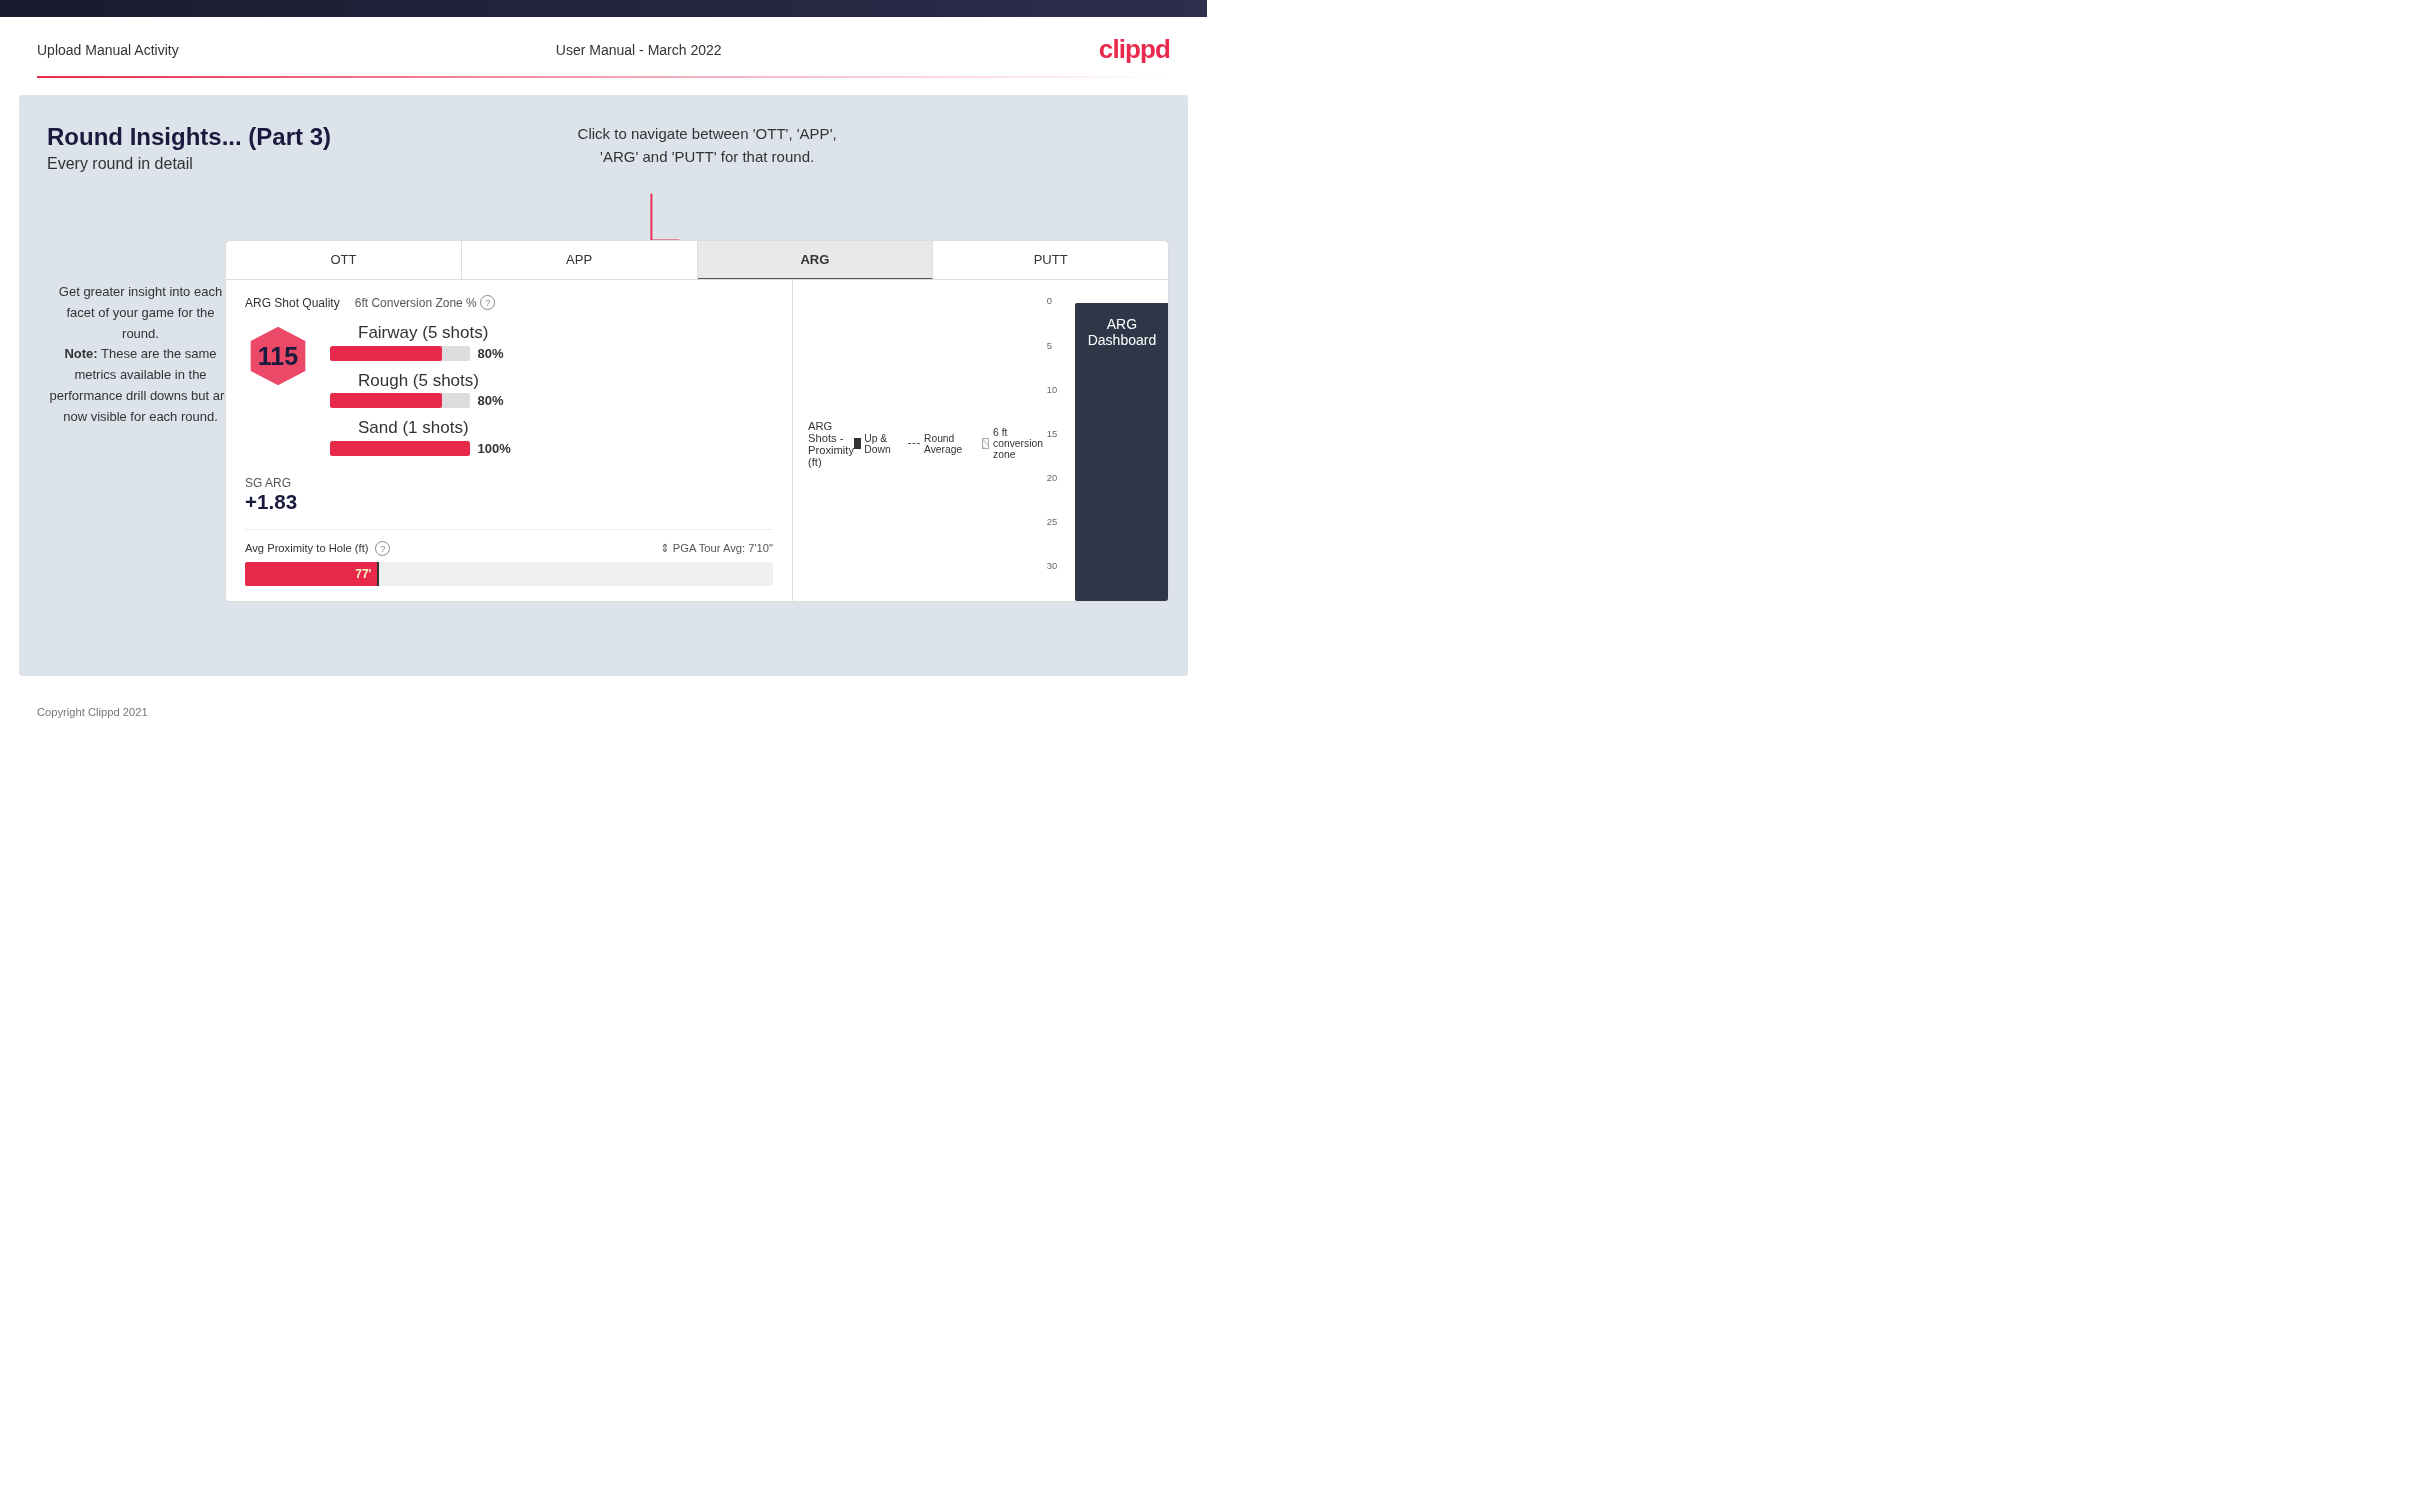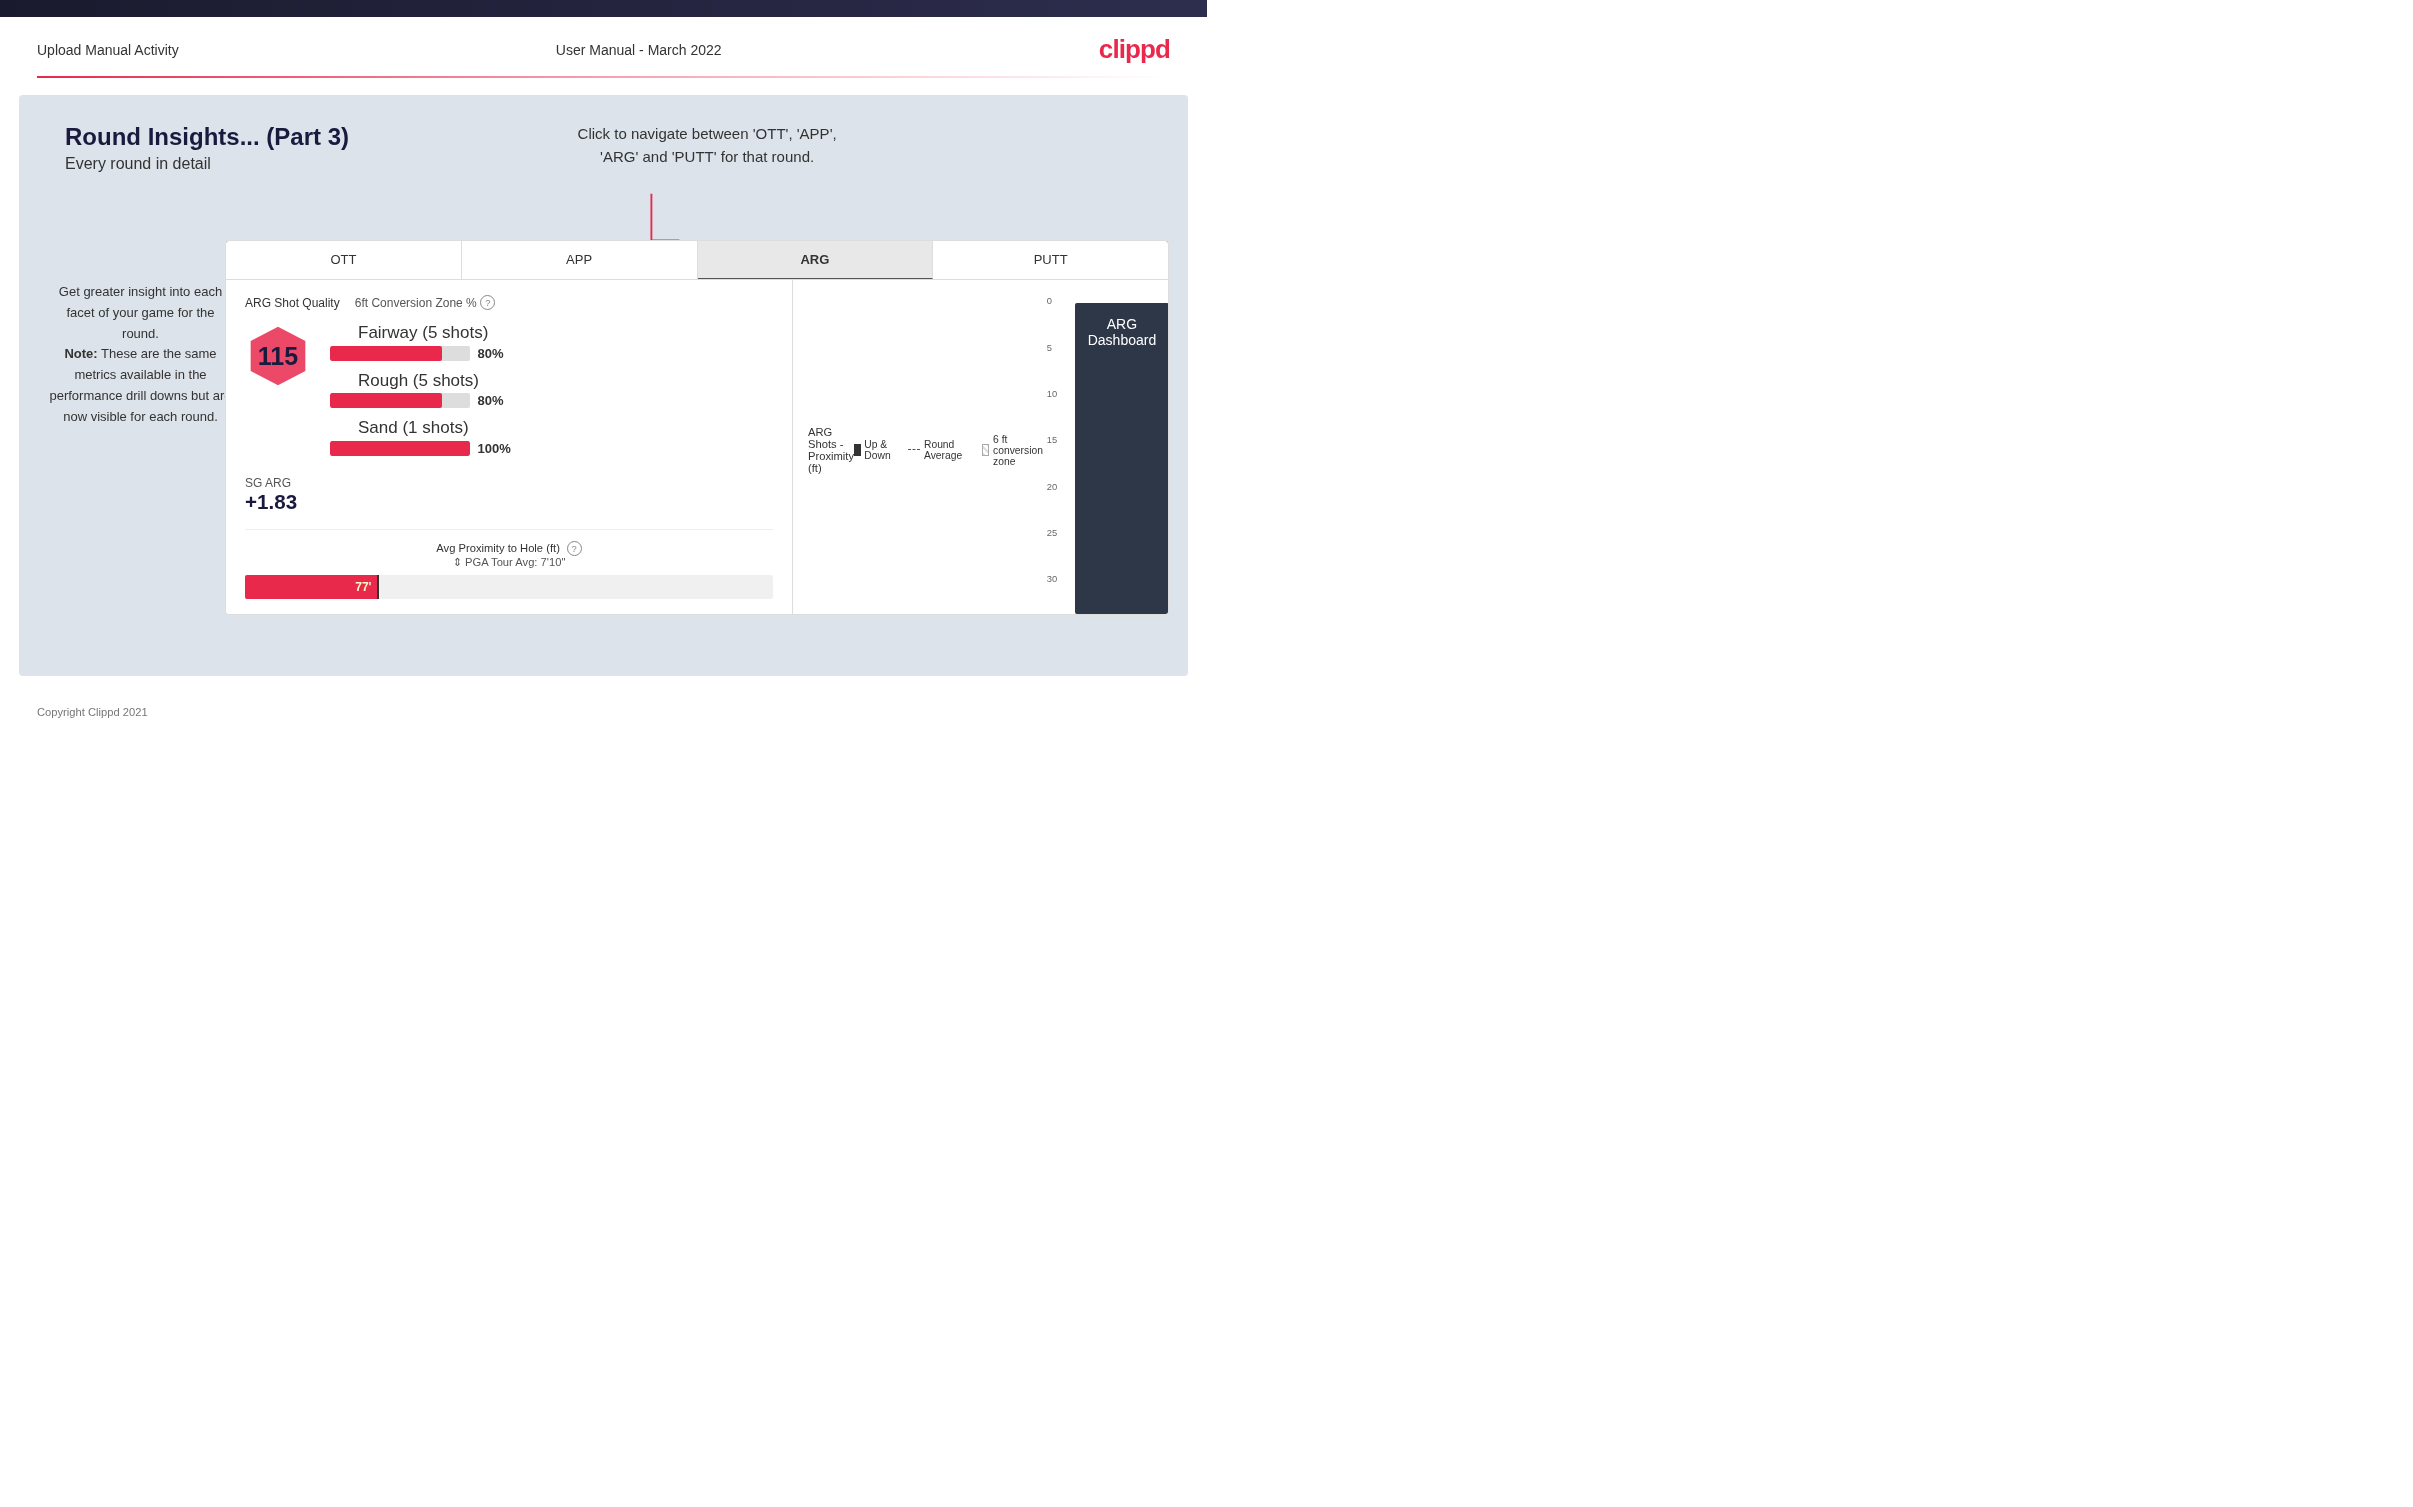--- a/index.html
+++ b/index.html
@@ -52,21 +52,21 @@
       height: 1.9px;
       background: linear-gradient(to right, #e8294c, #f5a0b0, transparent);
       margin: 0 37px;
     }
 
     
     .main {
       background: #dde3ea;
       margin: 17px 19px;
       border-radius: 3.7px;
-      padding: 28px 28px 28px 46px;
+      padding: 28px 28px 28px 28px;
       min-height: 581px;
       position: relative;
     }
 
     .main-title {
       font-size: 24px;
       font-weight: 700;
       color: #1a1a3e;
       margin-bottom: 3.7px;
     }
@@ -272,21 +272,20 @@
       padding-top: 11.2px;
       border-top: 0.9px solid #eee;
     }
     .proximity-header {
       display: flex;
       justify-content: space-between;
       align-items: center;
       margin-bottom: 5.6px;
       font-size: 11.2px;
       color: #333;
-      flex-direction: column;
     }
     .pga-avg {
       font-size: 11.2px;
       color: #555;
     }
     .proximity-bar-container {
       width: 100%;
       height: 24px;
       background: #f0f0f0;
       border-radius: 1.9px;

